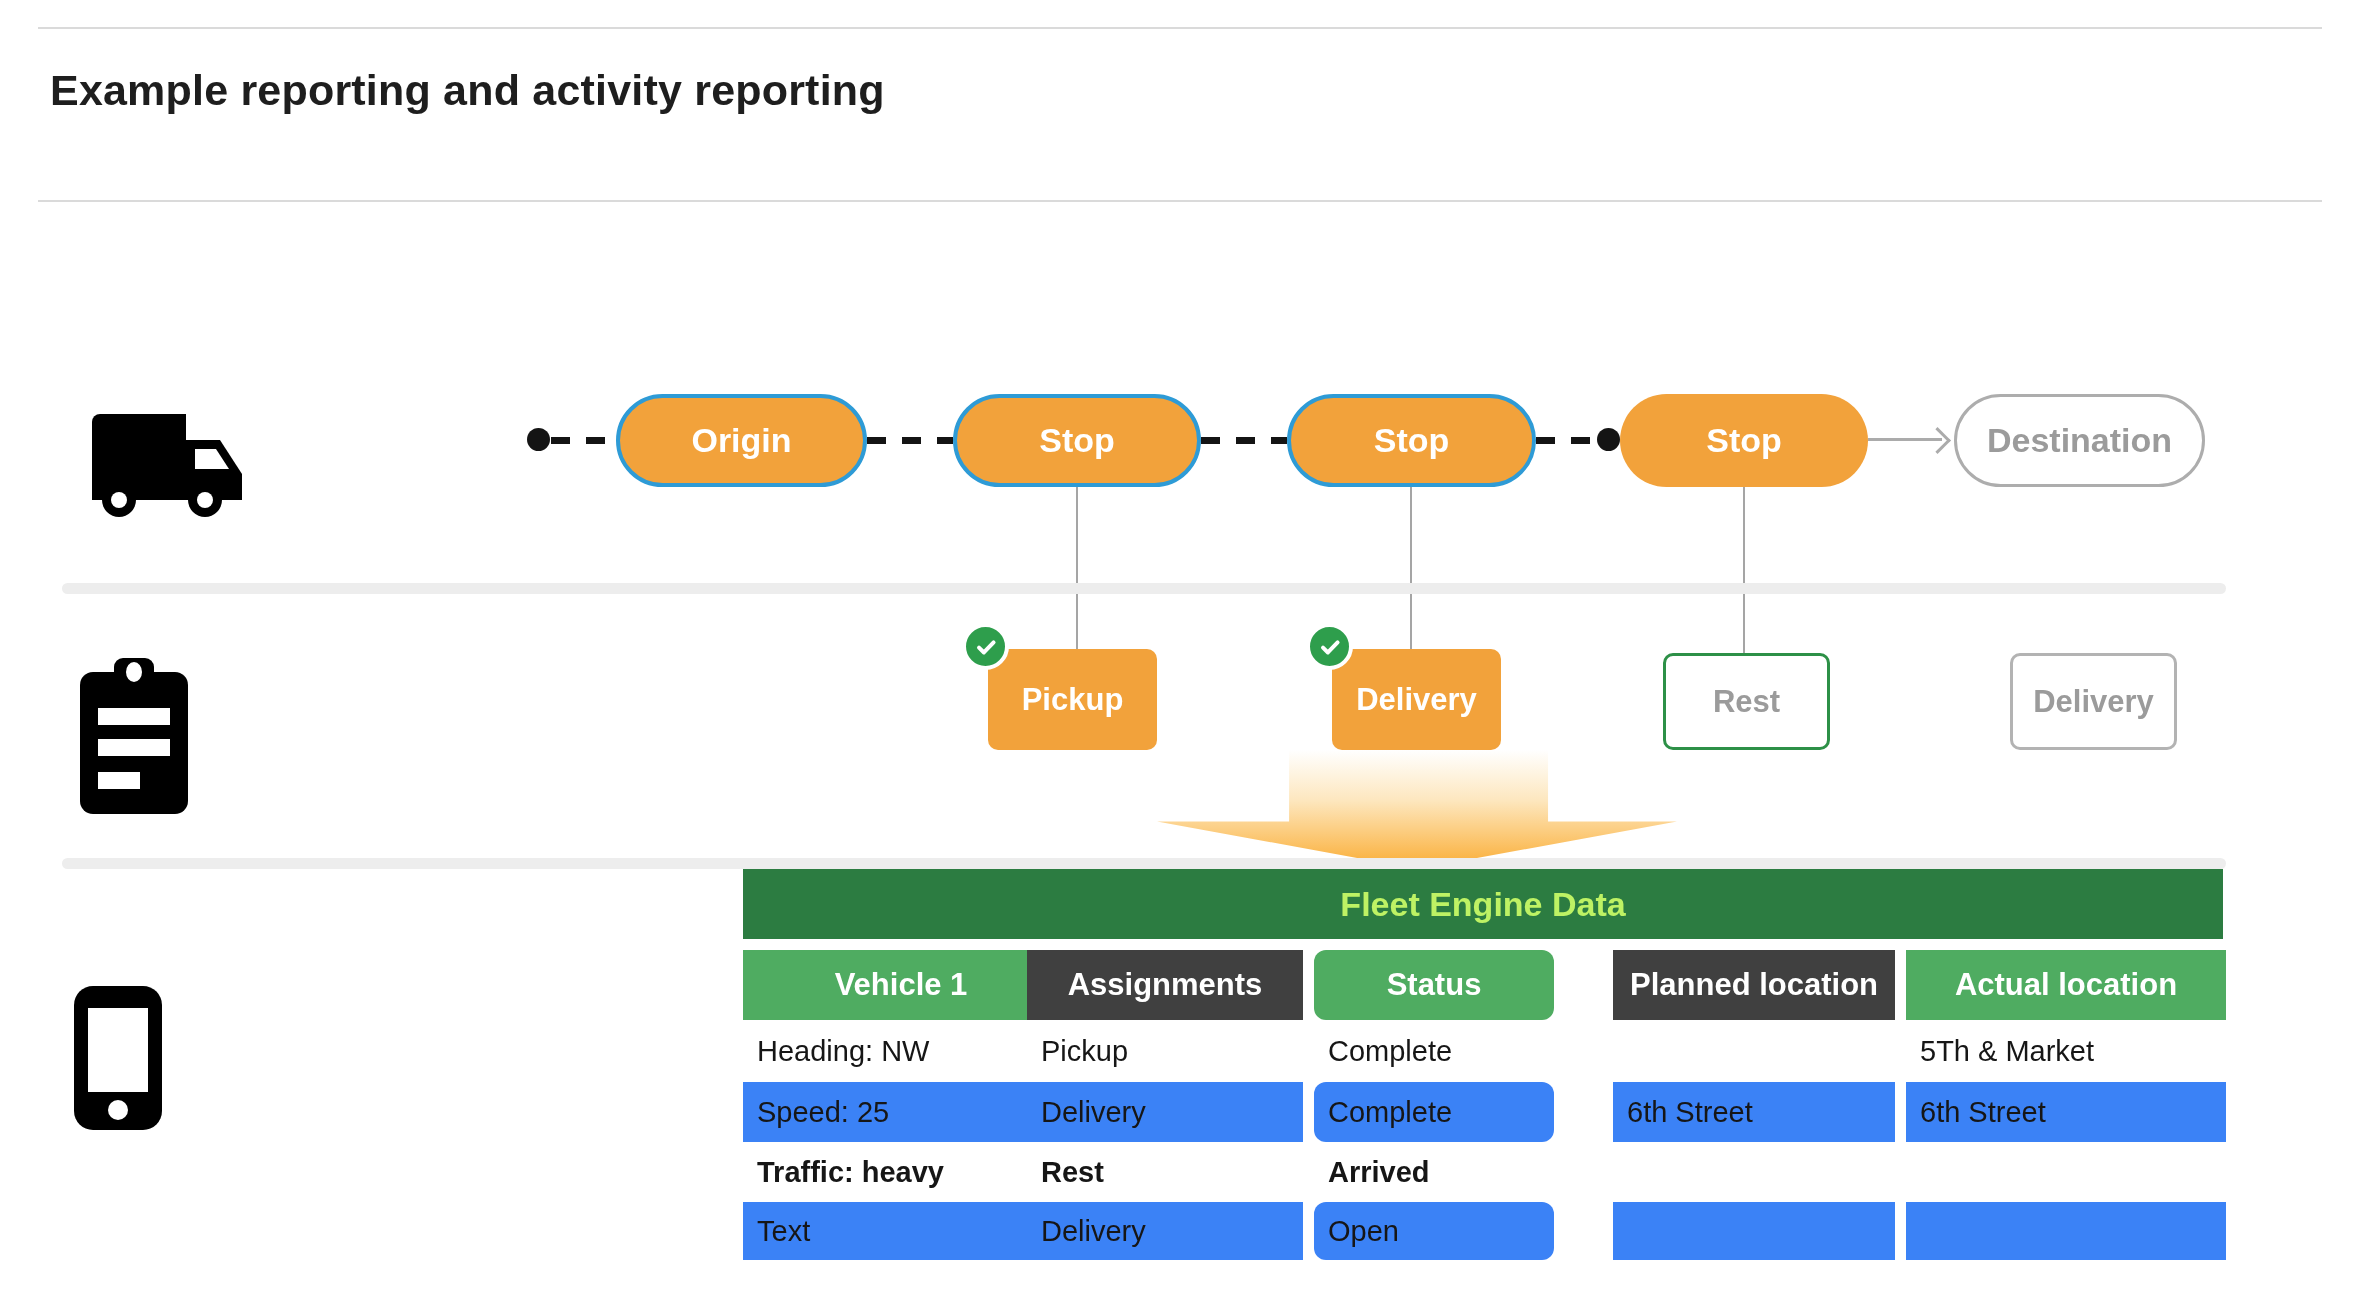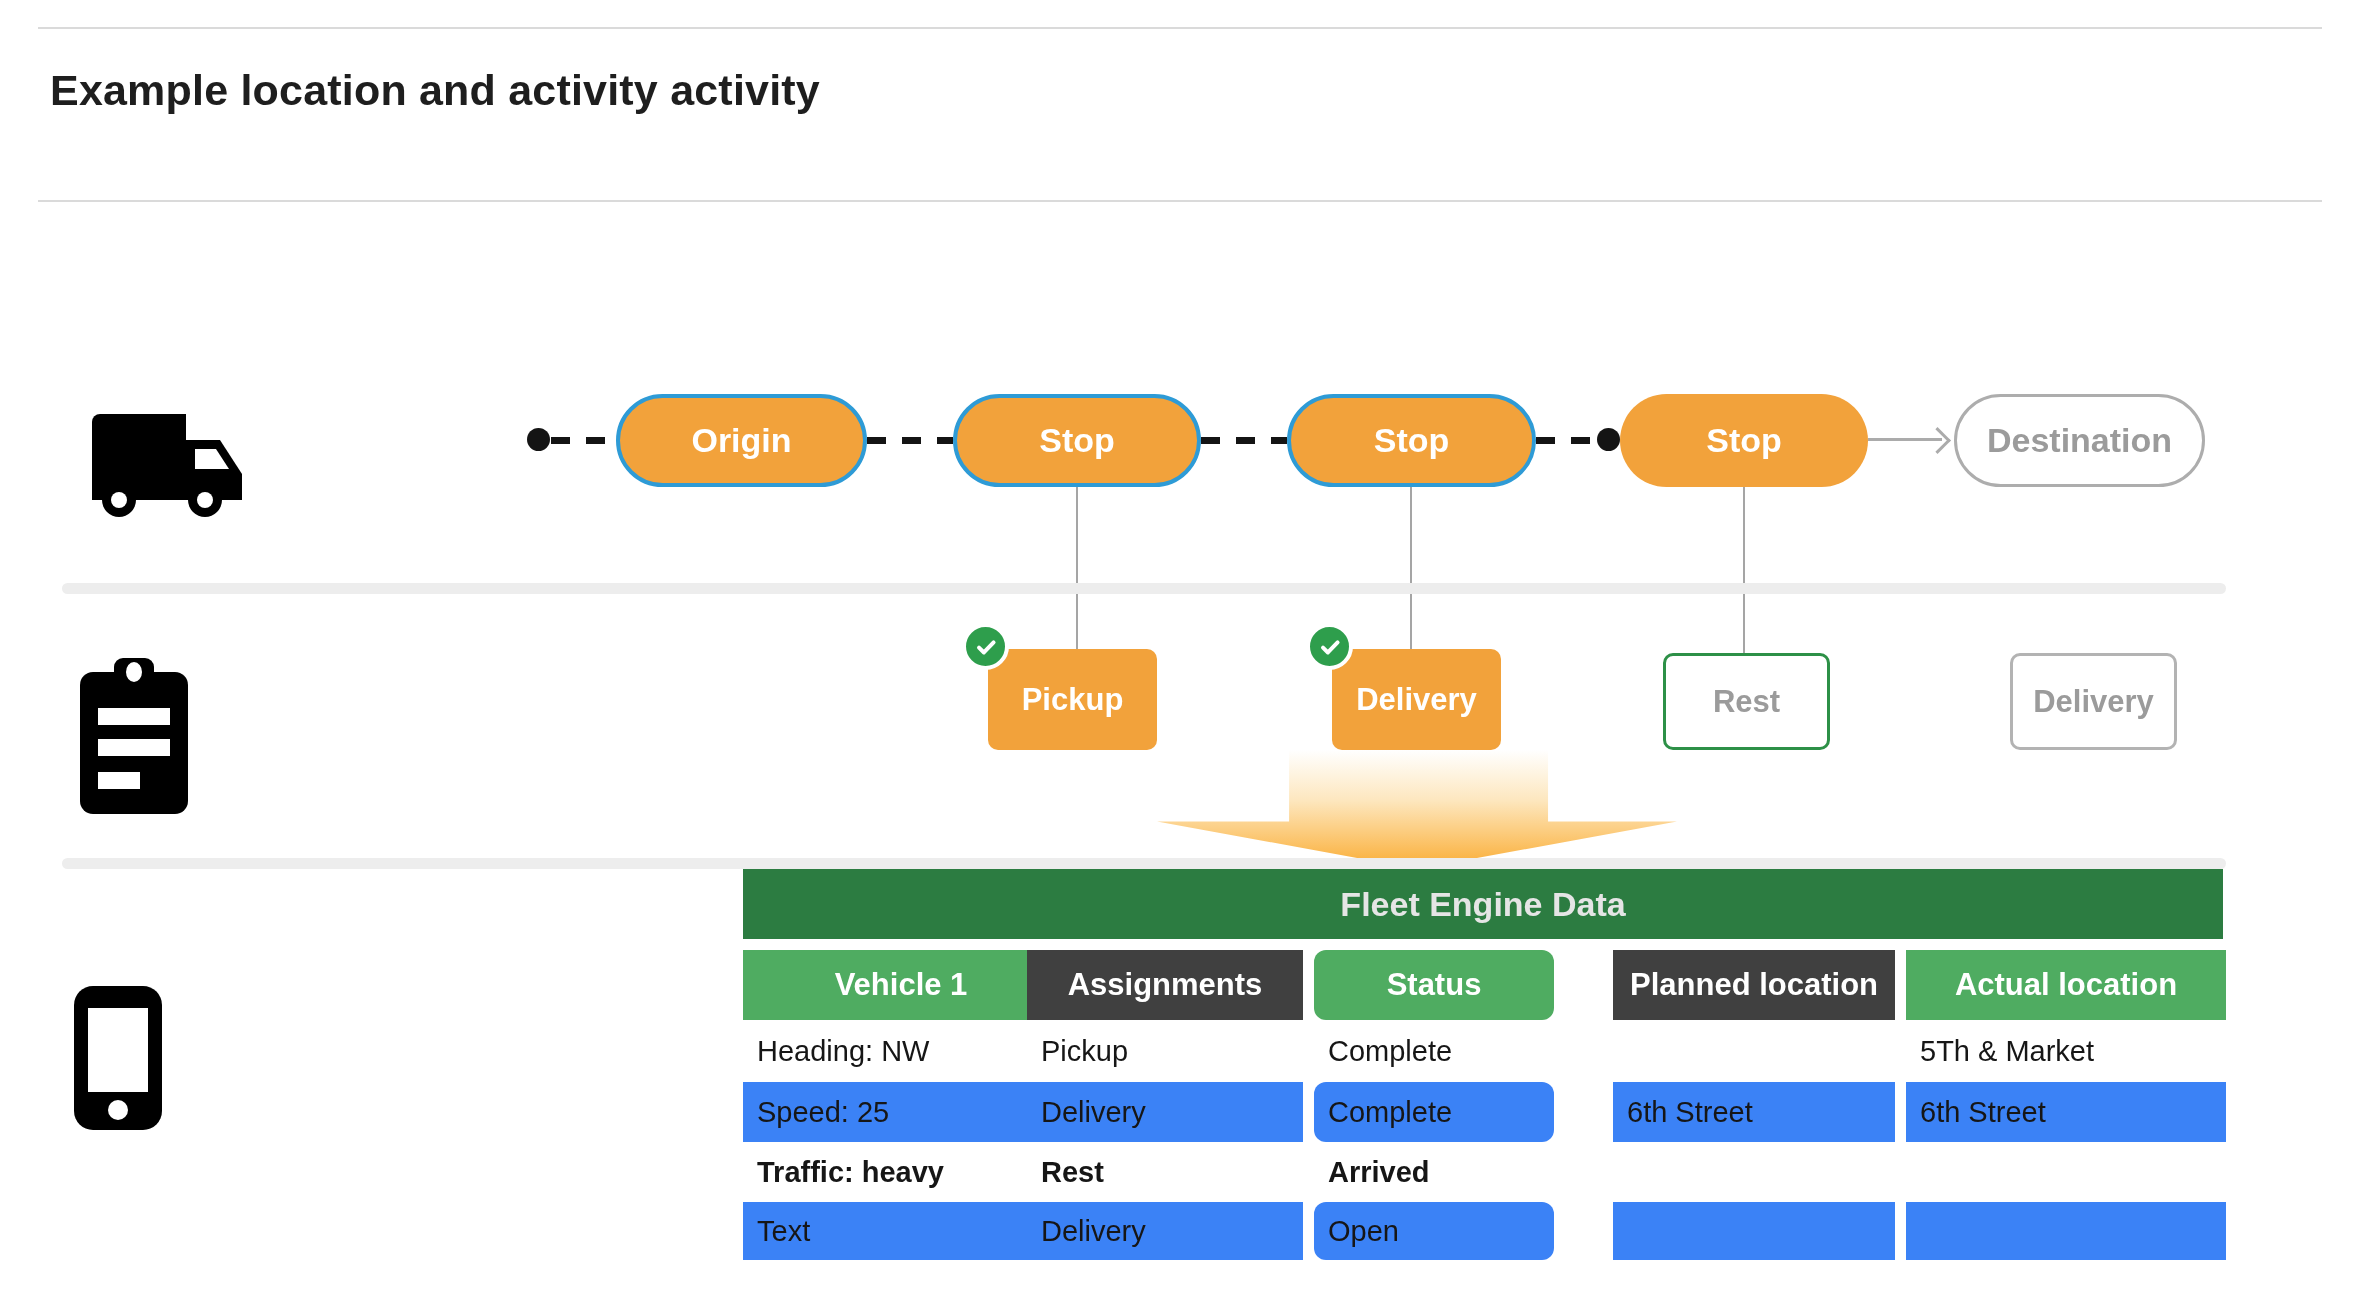--- a/index.html
+++ b/index.html
@@ -50,21 +50,21 @@
   
   #flow-arrow{
     left:1157px;top:750px;width:520px;height:119px;
     background:linear-gradient(180deg,rgba(255,255,255,0) 0%,#FDE7BF 42%,#FCCD80 68%,#FAAC33 100%);
     clip-path:polygon(25.4% 0%,75.2% 0%,75.2% 60%,100% 60%,50% 100%,0% 60%,25.4% 60%);
   }
   
   .tbar{
     left:743px;top:869px;width:1480px;height:70px;background:#2C7C41;
     display:flex;align-items:center;justify-content:center;
-    color:#e5e5e5;font-size:34px;font-weight:bold;
+    color:#bef264;font-size:34px;font-weight:bold;
   }
   .hcell{
     top:950px;height:70px;
     display:flex;align-items:center;justify-content:center;
     color:#fff;font-size:31px;font-weight:bold;
   }
   .hcell.g1{background:#4FAC61;}
   .hcell.g2{background:#404040;}
   .dcell{
     box-sizing:border-box;padding-left:14px;
@@ -82,21 +82,21 @@
   .r1{top:1082px;height:60px;}
   .r2{top:1142px;height:60px;font-weight:bold;}
   .r3{top:1202px;height:58px;}
 </style>
 </head>
 <body>
 
 <div id="canvas">
 
   <div class="abs rule" style="left:38px;top:27px;width:2284px;"></div>
-  <div class="abs" id="page-title">Example location and activity activity</div>
+  <div class="abs" id="page-title">Example reporting and activity reporting</div>
   <div class="abs rule" style="left:38px;top:200px;width:2284px;"></div>
 
   <svg class="abs" style="left:72px;top:398px;" width="190" height="125" viewBox="0 0 190 125">
     <path fill="#000" d="M28 16 h86 v86 H20 V24 a8 8 0 0 1 8-8 z"></path>
     <path fill="#000" d="M114 42 h34 l22 34 v26 h-56 z"></path>
     <path fill="#fff" d="M123 51 h21 l13 20 h-34 z"></path>
     <circle cx="47" cy="102" r="17" fill="#000"></circle>
       <circle cx="47" cy="102" r="8" fill="#fff"></circle>
     <circle cx="133" cy="102" r="17" fill="#000"></circle>
       <circle cx="133" cy="102" r="8" fill="#fff"></circle>

